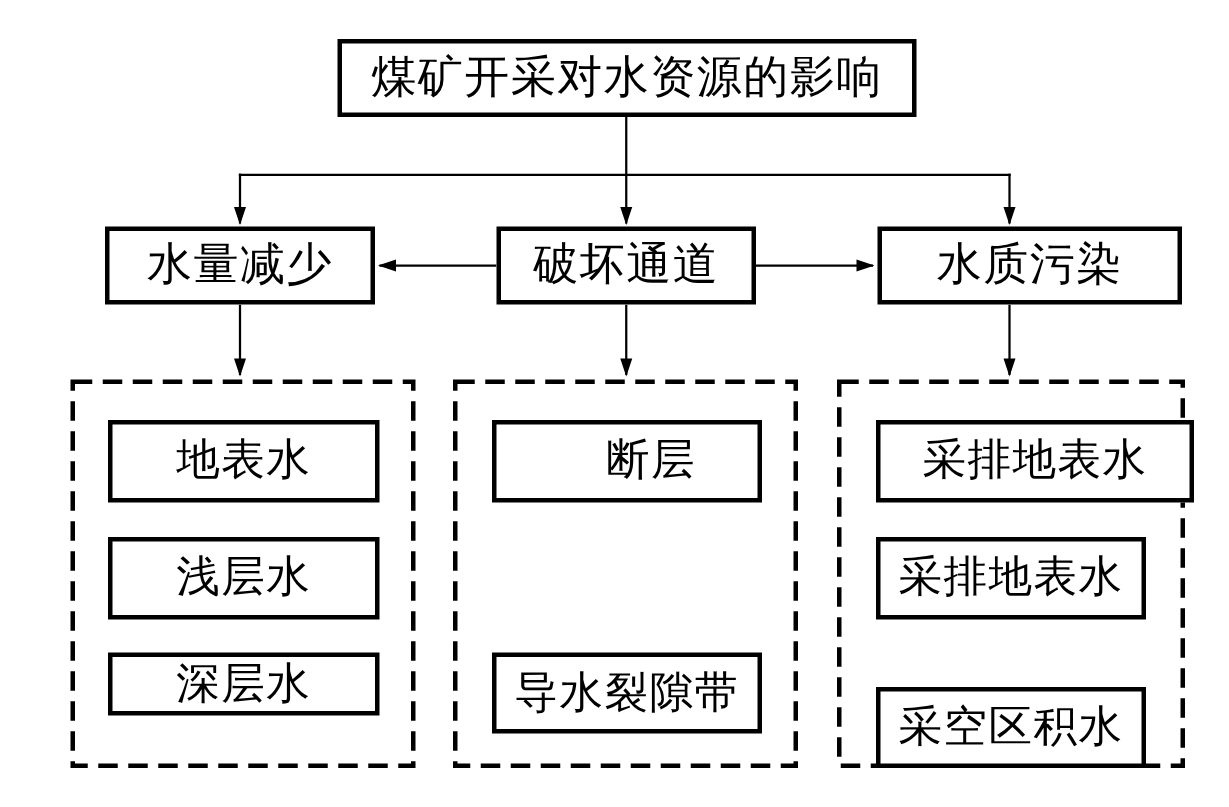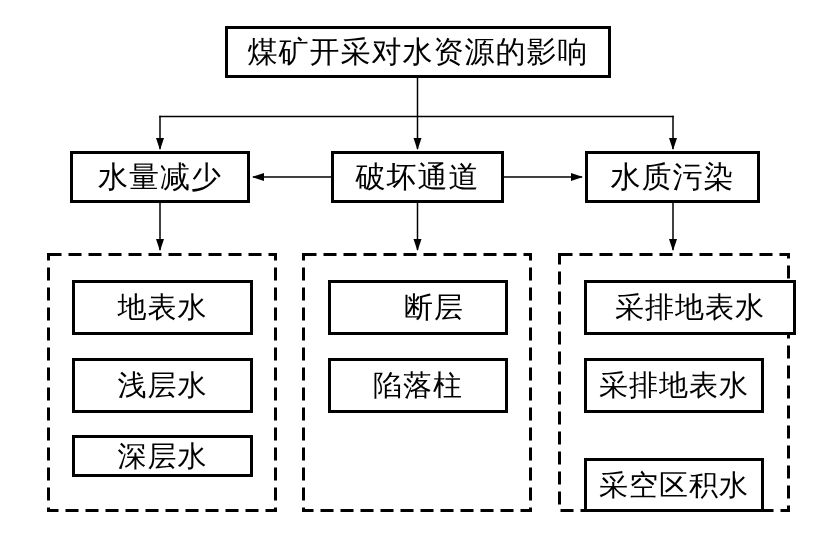--- a/index.html
+++ b/index.html
@@ -38,21 +38,21 @@
   }
   .node.inner {
     border-width: 3px;
     font-size: 29px;
   }
   
   .n-root  { left: 225px; top: 26px;  width: 386px; height: 52px; }
   
   .n-l2a   { left: 70px;  top: 151px; width: 180px; height: 52px; }
   .n-l2b   { left: 331px; top: 151px; width: 173px; height: 52px; }
-  .n-l2c   { left: 585px; top: 151px; width: 175px; height: 52px; }
+  .n-l2c   { left: 585px; top: 151px; width: 203px; height: 52px; }
   
   .n-g1a   { left: 72px;  top: 280px; width: 181px; height: 55px; }
   .n-g1b   { left: 72px;  top: 358px; width: 181px; height: 55px; }
   .n-g1c   { left: 72px;  top: 435px; width: 181px; height: 42px; }
   
   .n-g2a   { left: 328px; top: 280px; width: 180px; height: 55px; padding-left: 32px; }
   .n-g2b   { left: 328px; top: 358px; width: 180px; height: 55px; }
   .n-g2c   { left: 328px; top: 435px; width: 180px; height: 54px; }
   
   .n-g3a   { left: 584px; top: 280px; width: 212px; height: 55px; }
@@ -94,19 +94,19 @@
 
   <div class="node n-l2a">水量减少</div>
   <div class="node n-l2b">破坏通道</div>
   <div class="node n-l2c">水质污染</div>
 
   <div class="node inner n-g1b">浅层水</div>
   <div class="node inner n-g1a">地表水</div>
   <div class="node inner n-g1c">深层水</div>
 
   <div class="node inner n-g2a">断层</div>
-  <div class="node inner n-g2b">陷落柱</div>
+  <div class="node inner n-g2c">导水裂隙带</div>
 
   <div class="node inner n-g3a">采排地表水</div>
   <div class="node inner n-g3b">采排地表水</div>
   <div class="node inner n-g3c">采空区积水</div>
 
 </div>
 
 </body></html>

